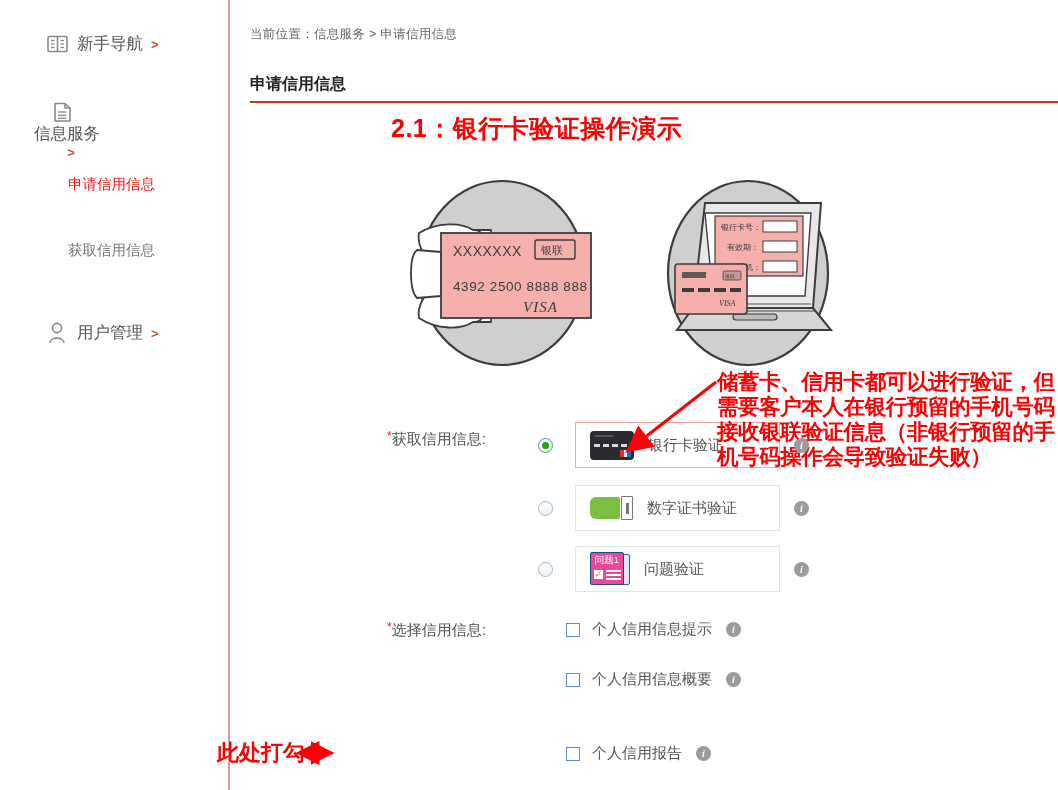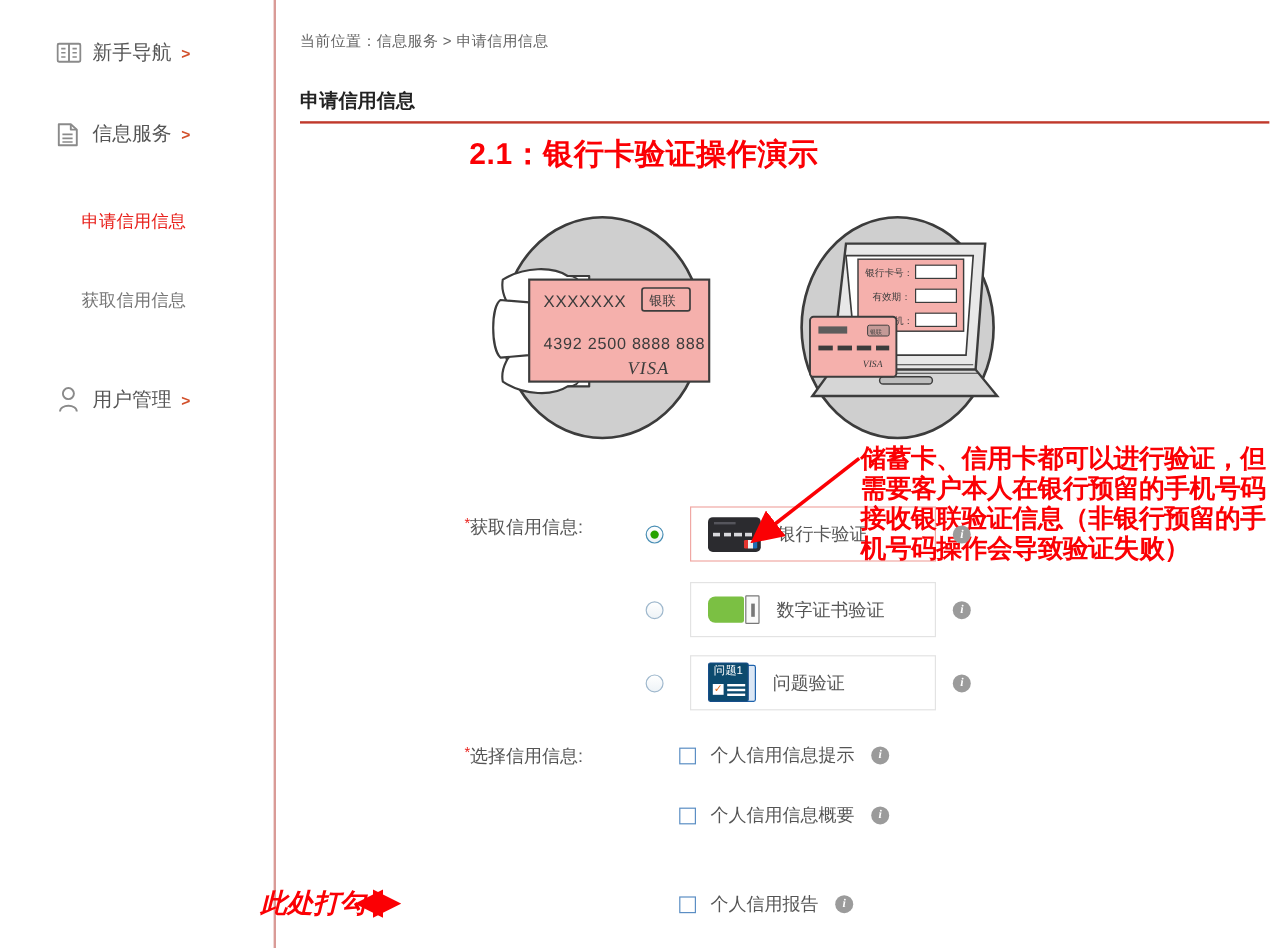--- a/index.html
+++ b/index.html
@@ -81,21 +81,20 @@
     position: absolute; left: 717px; top: 370px;
     width: 345px;
     font-size: 21.5px; font-weight: bold; color: #fb0004;
     line-height: 1.16;
     letter-spacing: -0.4px;
   }
   .annot-bottom {
     position: absolute; left: 217px; top: 738px;
     font-size: 22px; font-weight: bold; color: #fb0004;
     white-space: nowrap;
-    font-style: italic;
   }
   .svg-overlay {
     position: absolute; left: 0; top: 0;
     width: 1058px; height: 790px;
     pointer-events: none;
   }
 
   
   .form-label {
     position: absolute;
@@ -177,21 +176,21 @@
   .icon-quiz {
     width: 40px; height: 34px; position: relative; flex: none;
   }
   .icon-quiz .back {
     position: absolute; right: 0; top: 2px;
     width: 34px; height: 31px; background: #dbe7f5;
     border: 1.5px solid #1f63ad; border-radius: 2px;
   }
   .icon-quiz .front {
     position: absolute; left: 0; top: 0;
-    width: 34px; height: 33px; background: #0c4a6e;
+    width: 34px; height: 33px; background: #ec4899;
     border: 1.5px solid #174e8a; border-radius: 2px;
     overflow: hidden;
     padding-left: 12px;
   }
   .icon-quiz .qlabel {
     position: absolute; left: 0; top: 1px; width: 100%;
     text-align: center; color: #fff; font-size: 9.5px;
     font-family: "Liberation Sans", sans-serif;
     line-height: 12px; white-space: nowrap;
   }
@@ -234,21 +233,21 @@
           <line x1="4" y1="12.5" x2="7.6" y2="12.5" stroke="#8a8a8a" stroke-width="1.3"></line>
           <line x1="13.4" y1="5.5" x2="17" y2="5.5" stroke="#8a8a8a" stroke-width="1.3"></line>
           <line x1="13.4" y1="9" x2="17" y2="9" stroke="#8a8a8a" stroke-width="1.3"></line>
           <line x1="13.4" y1="12.5" x2="17" y2="12.5" stroke="#8a8a8a" stroke-width="1.3"></line>
         </svg>
       </span>
       <span>新手导航</span>
       <span class="nav-chevron">&gt;</span>
     </div>
 
-    <div class="nav-item" style="left:46px; top:101px;">
+    <div class="nav-item" style="left:34px; top:101px;flex-direction:column;">
       <span class="nav-icon">
         <svg width="20" height="21" viewBox="0 0 20 21">
           <path d="M2 1.5 H12 L17 6 V19 H2 Z" fill="none" stroke="#8a8a8a" stroke-width="1.6" stroke-linejoin="round"></path>
           <path d="M12 1.5 V6 H17" fill="none" stroke="#8a8a8a" stroke-width="1.6" stroke-linejoin="round"></path>
           <line x1="5" y1="10" x2="13.5" y2="10" stroke="#8a8a8a" stroke-width="1.3"></line>
           <line x1="5" y1="13.3" x2="13.5" y2="13.3" stroke="#8a8a8a" stroke-width="1.3"></line>
           <line x1="5" y1="16.3" x2="13.5" y2="16.3" stroke="#8a8a8a" stroke-width="1.3"></line>
         </svg>
       </span>
       <span>信息服务</span>

